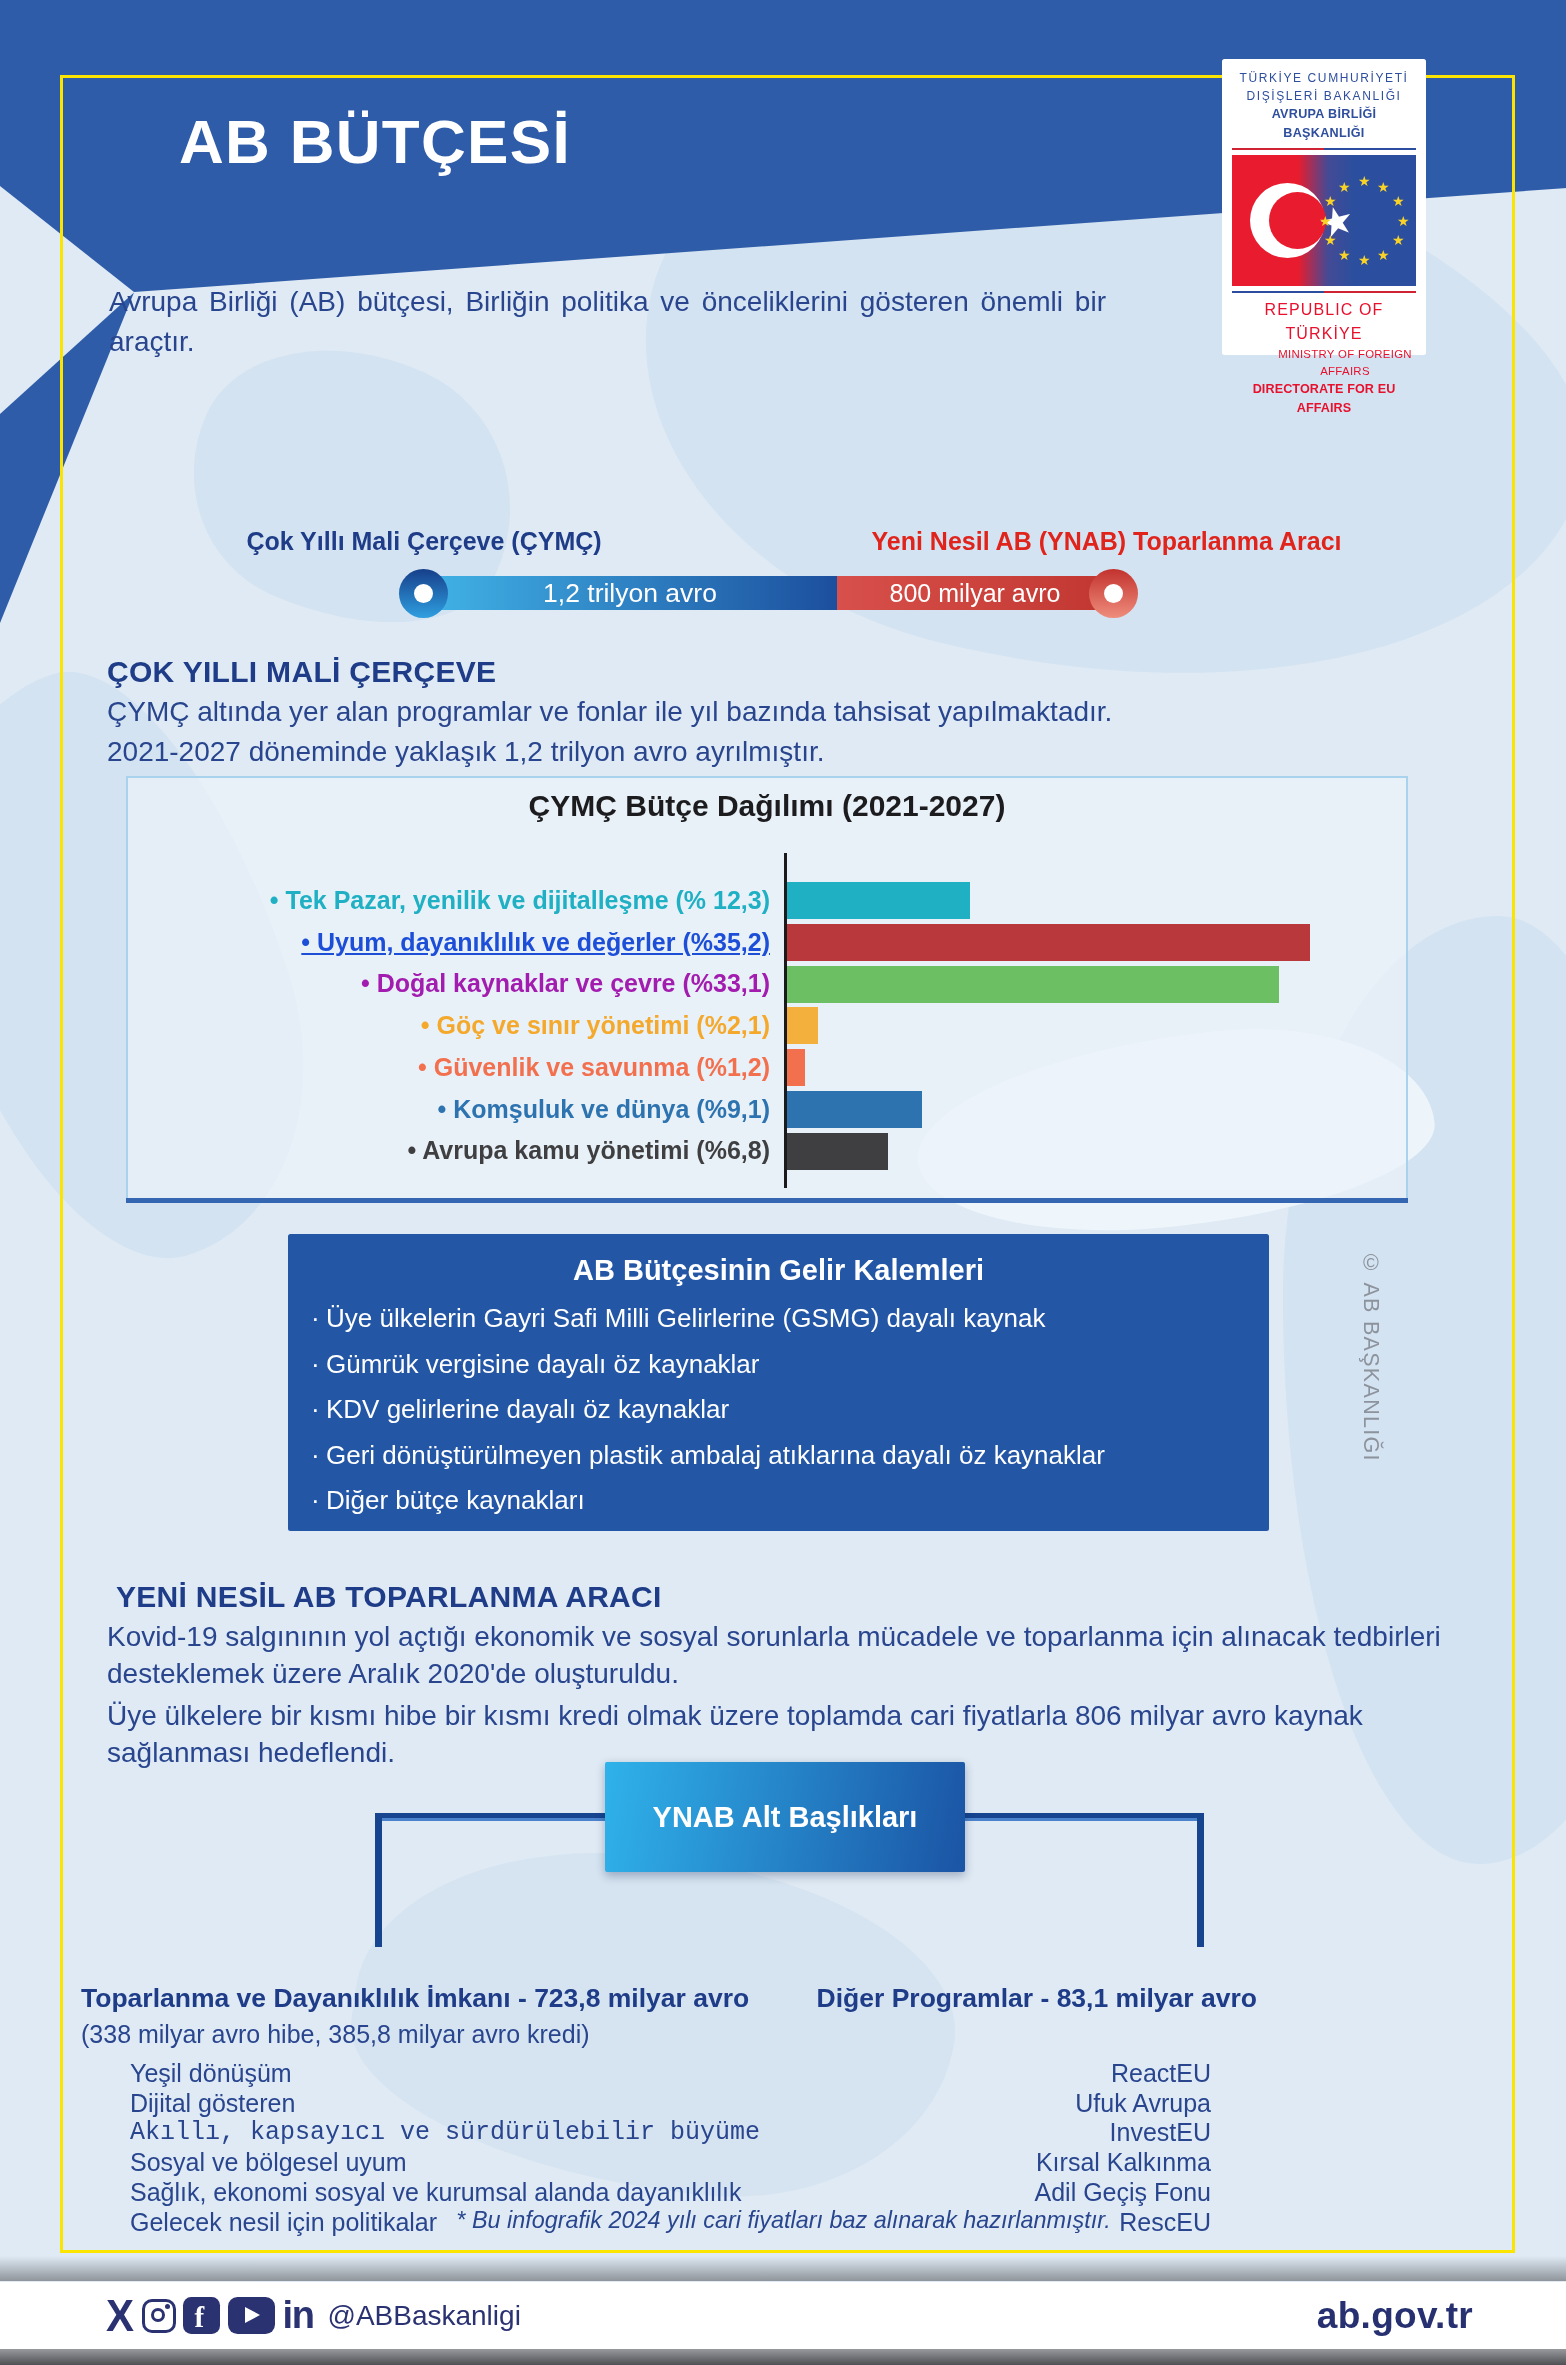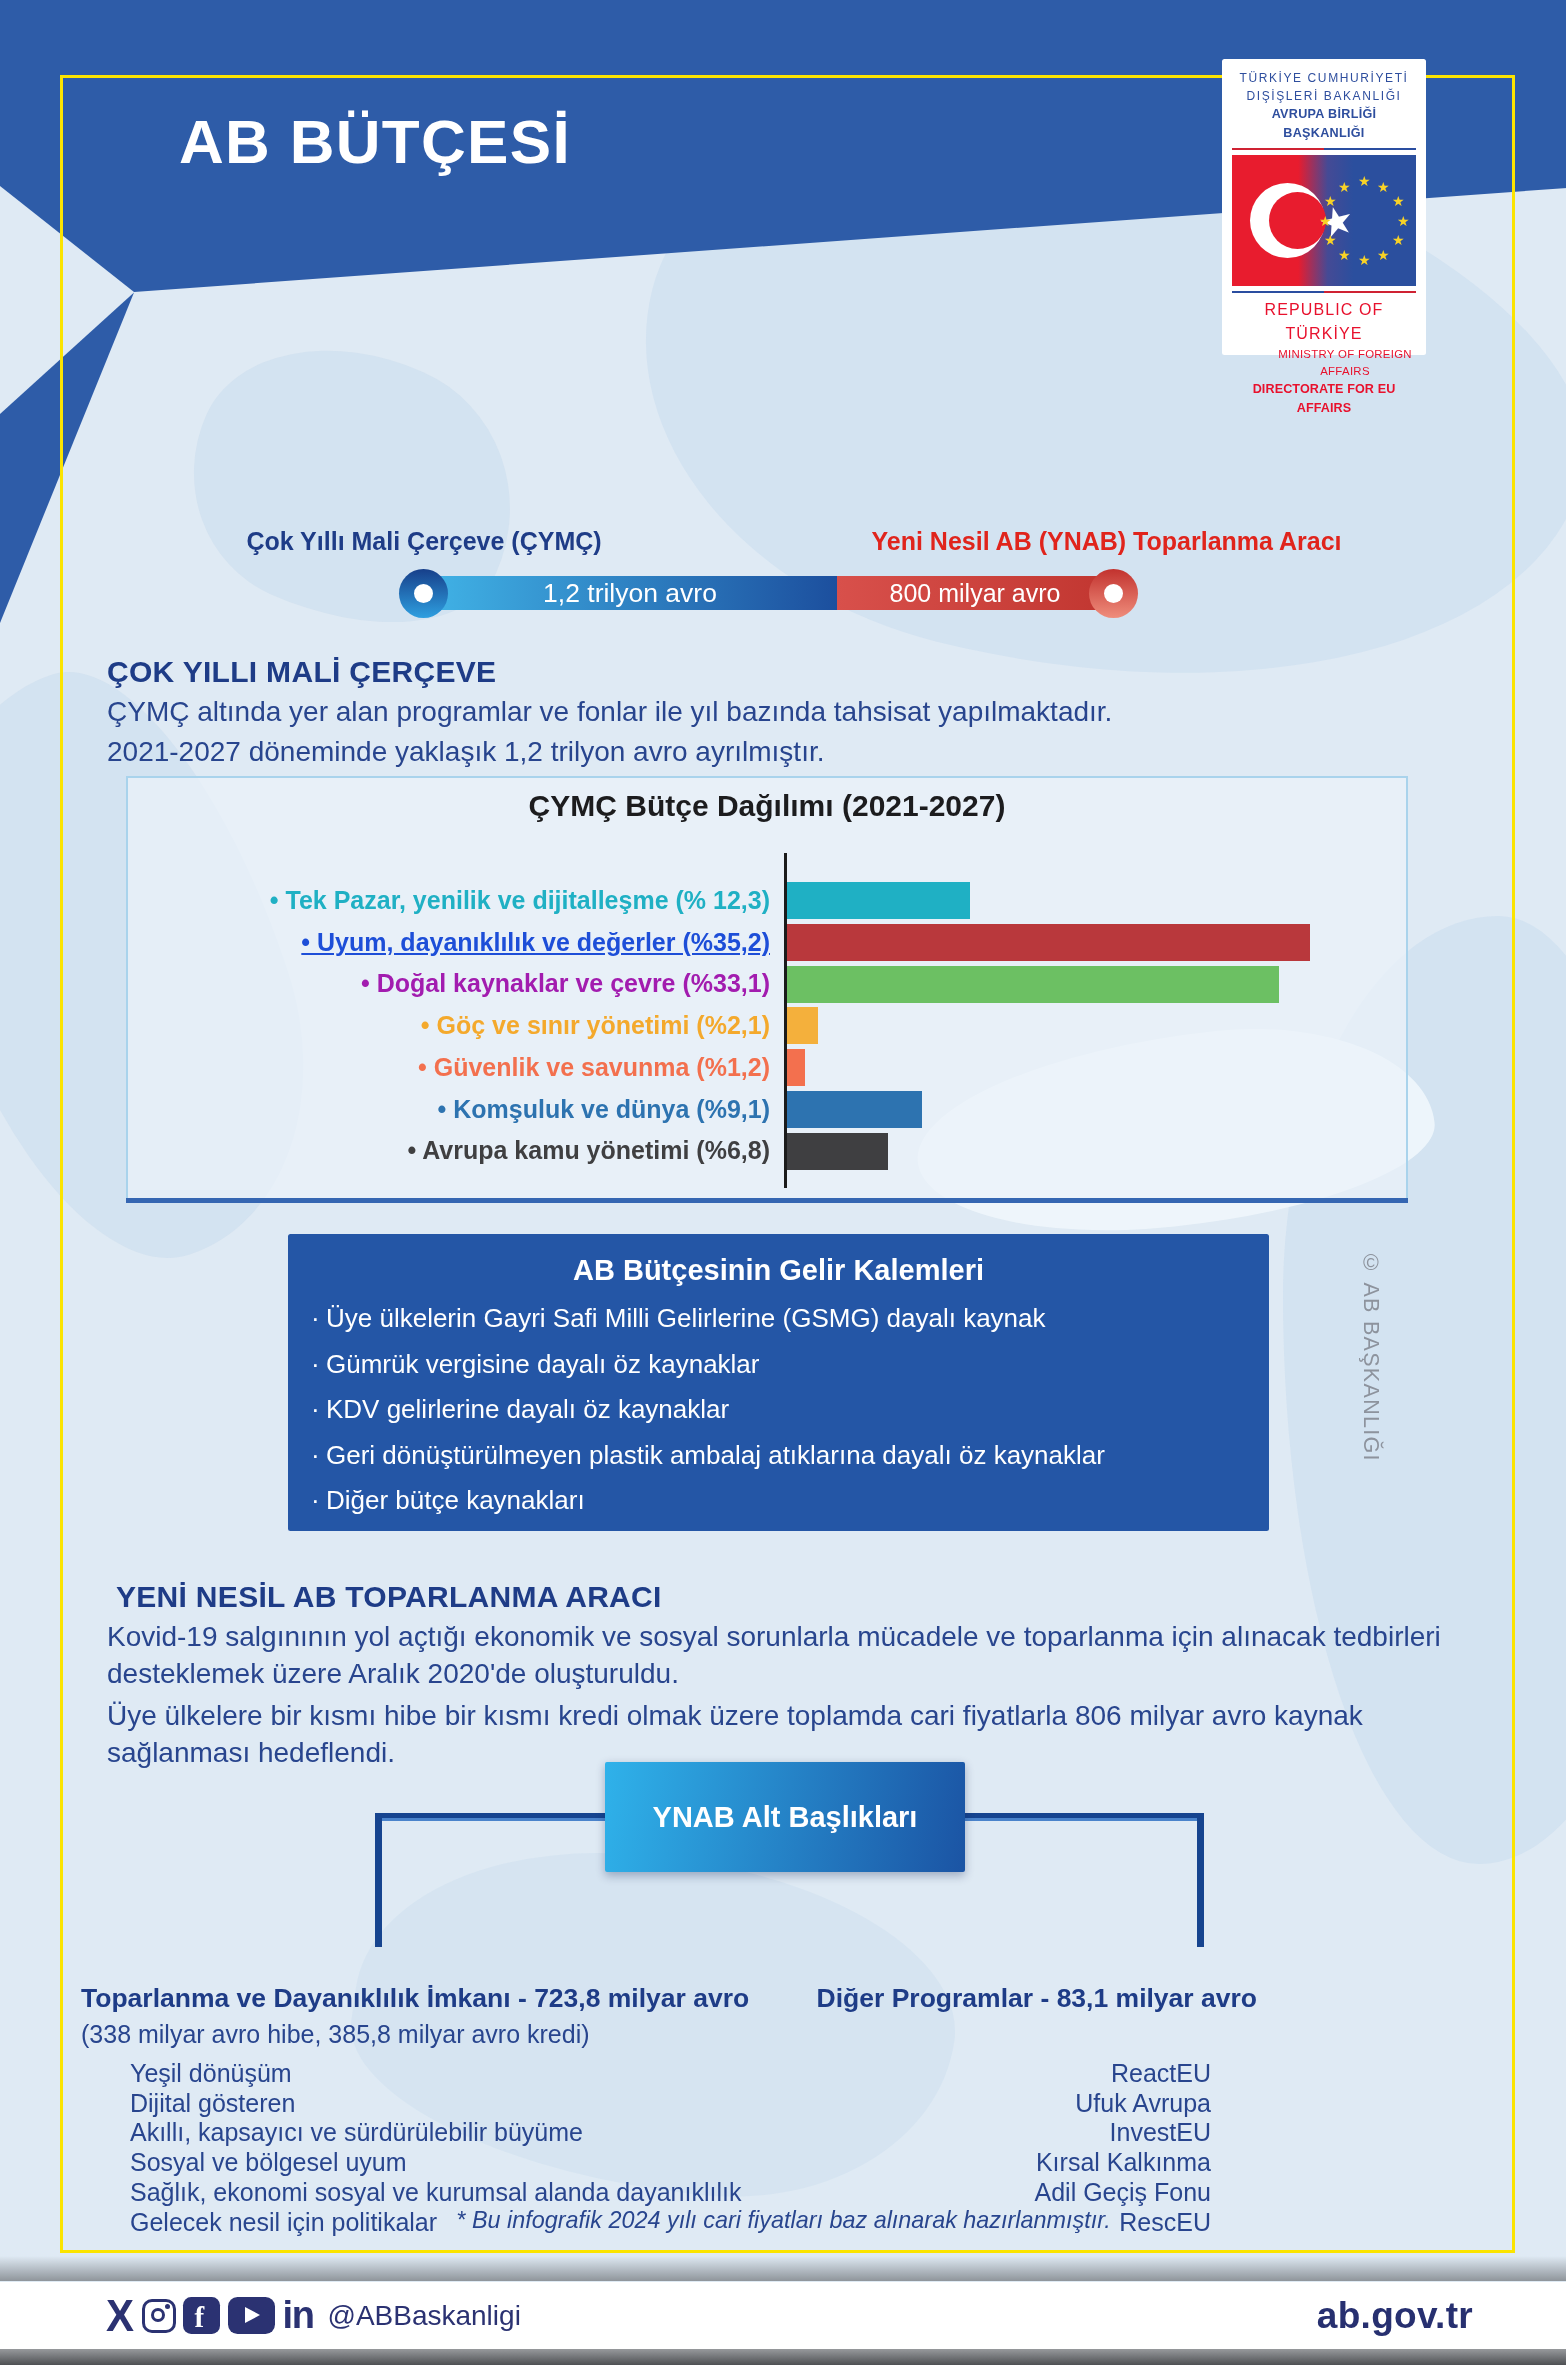--- a/index.html
+++ b/index.html
@@ -164,20 +164,21 @@
         <span class="eu-star" style="left: 106px; top: 25px;">★</span>
       </div>
   </div>
   <div class="logo-div2"></div>
   <div class="logo-en">REPUBLIC OF TÜRKİYE</div>
   <div class="logo-en e2">MINISTRY OF FOREIGN AFFAIRS</div>
   <div class="logo-en e3">DIRECTORATE FOR EU AFFAIRS</div>
 </div>
 
 <div class="abs" id="intro">
+  <div class="p1">Avrupa Birliği (AB) bütçesi, Birliğin politika ve önceliklerini gösteren önemli bir araçtır.</div>
 </div>
 
 <div class="abs" id="gauge-left-label">Çok Yıllı Mali Çerçeve (ÇYMÇ)</div>
 <div class="abs" id="gauge-right-label">Yeni Nesil AB (YNAB) Toparlanma Aracı</div>
 <div class="abs" id="gauge-bar">
   <div id="gauge-blue" style="width: 60%;">1,2 trilyon avro</div>
   <div id="gauge-red" style="width: 40%;">800 milyar avro</div>
 </div>
 <div class="gauge-cap" id="cap-left">
     <div class="dot"></div>
@@ -229,21 +230,21 @@
 <div class="abs" id="connector-h"></div>
 <div class="connector-v" id="conn-left"></div>
 <div class="connector-v" id="conn-right"></div>
 <div class="abs" id="ynab-box">YNAB Alt Başlıkları</div>
 
 <div class="abs" id="col-left-title">Toparlanma ve Dayanıklılık İmkanı - 723,8 milyar avro</div>
 <div class="abs" id="col-left-sub">(338 milyar avro hibe, 385,8 milyar avro kredi)</div>
 <div id="col-left-items">
     <div class="col-left-item" style="top: 2059px;">Yeşil dönüşüm</div>
     <div class="col-left-item" style="top: 2089px;">Dijital gösteren</div>
-    <div class="col-left-item" style="top: 2118px;">Akıllı, kapsayıcı ve sürdürülebilir büyüme</div>
+    <div class="col-left-item" style="top: 2118px; font-family: Liberation Mono, monospace;">Akıllı, kapsayıcı ve sürdürülebilir büyüme</div>
     <div class="col-left-item" style="top: 2148px;">Sosyal ve bölgesel uyum</div>
     <div class="col-left-item" style="top: 2178px;">Sağlık, ekonomi sosyal ve kurumsal alanda dayanıklılık</div>
     <div class="col-left-item" style="top: 2208px;">Gelecek nesil için politikalar</div>
   </div>
 <div class="abs" id="col-right-title">Diğer Programlar - 83,1 milyar avro</div>
 <div id="col-right-items">
     <div class="col-right-item" style="top: 2059px;">ReactEU</div>
     <div class="col-right-item" style="top: 2089px;">Ufuk Avrupa</div>
     <div class="col-right-item" style="top: 2118px;">InvestEU</div>
     <div class="col-right-item" style="top: 2148px;">Kırsal Kalkınma</div>

